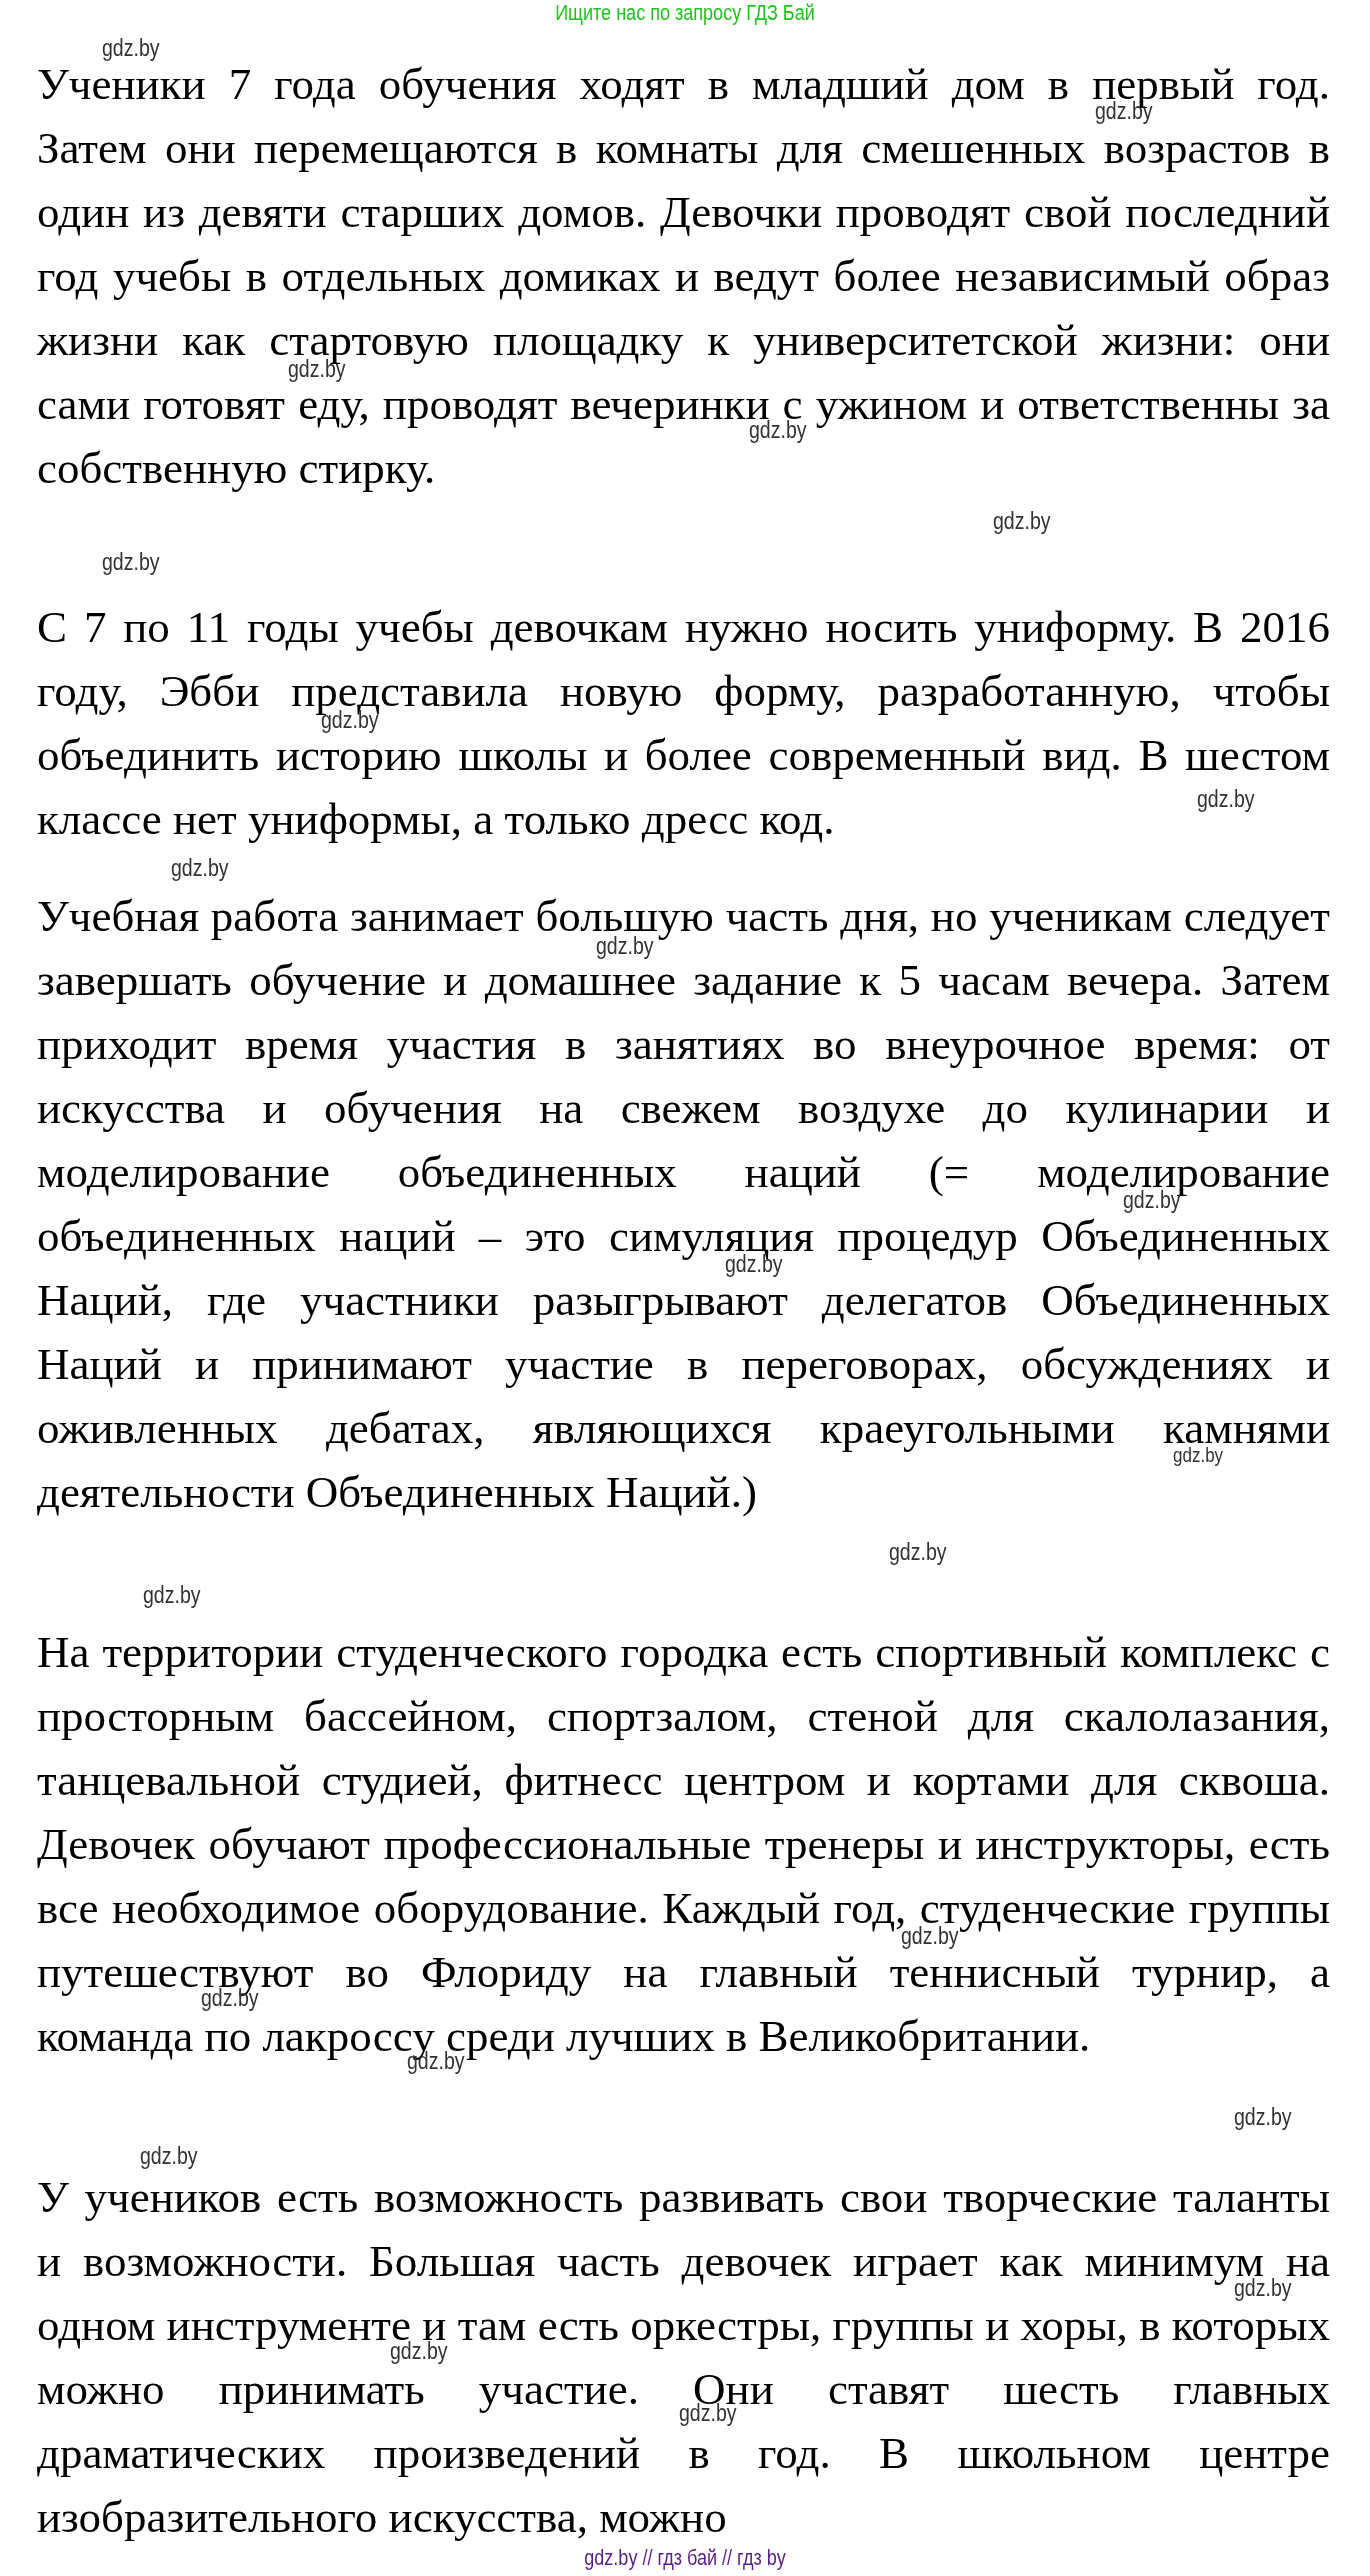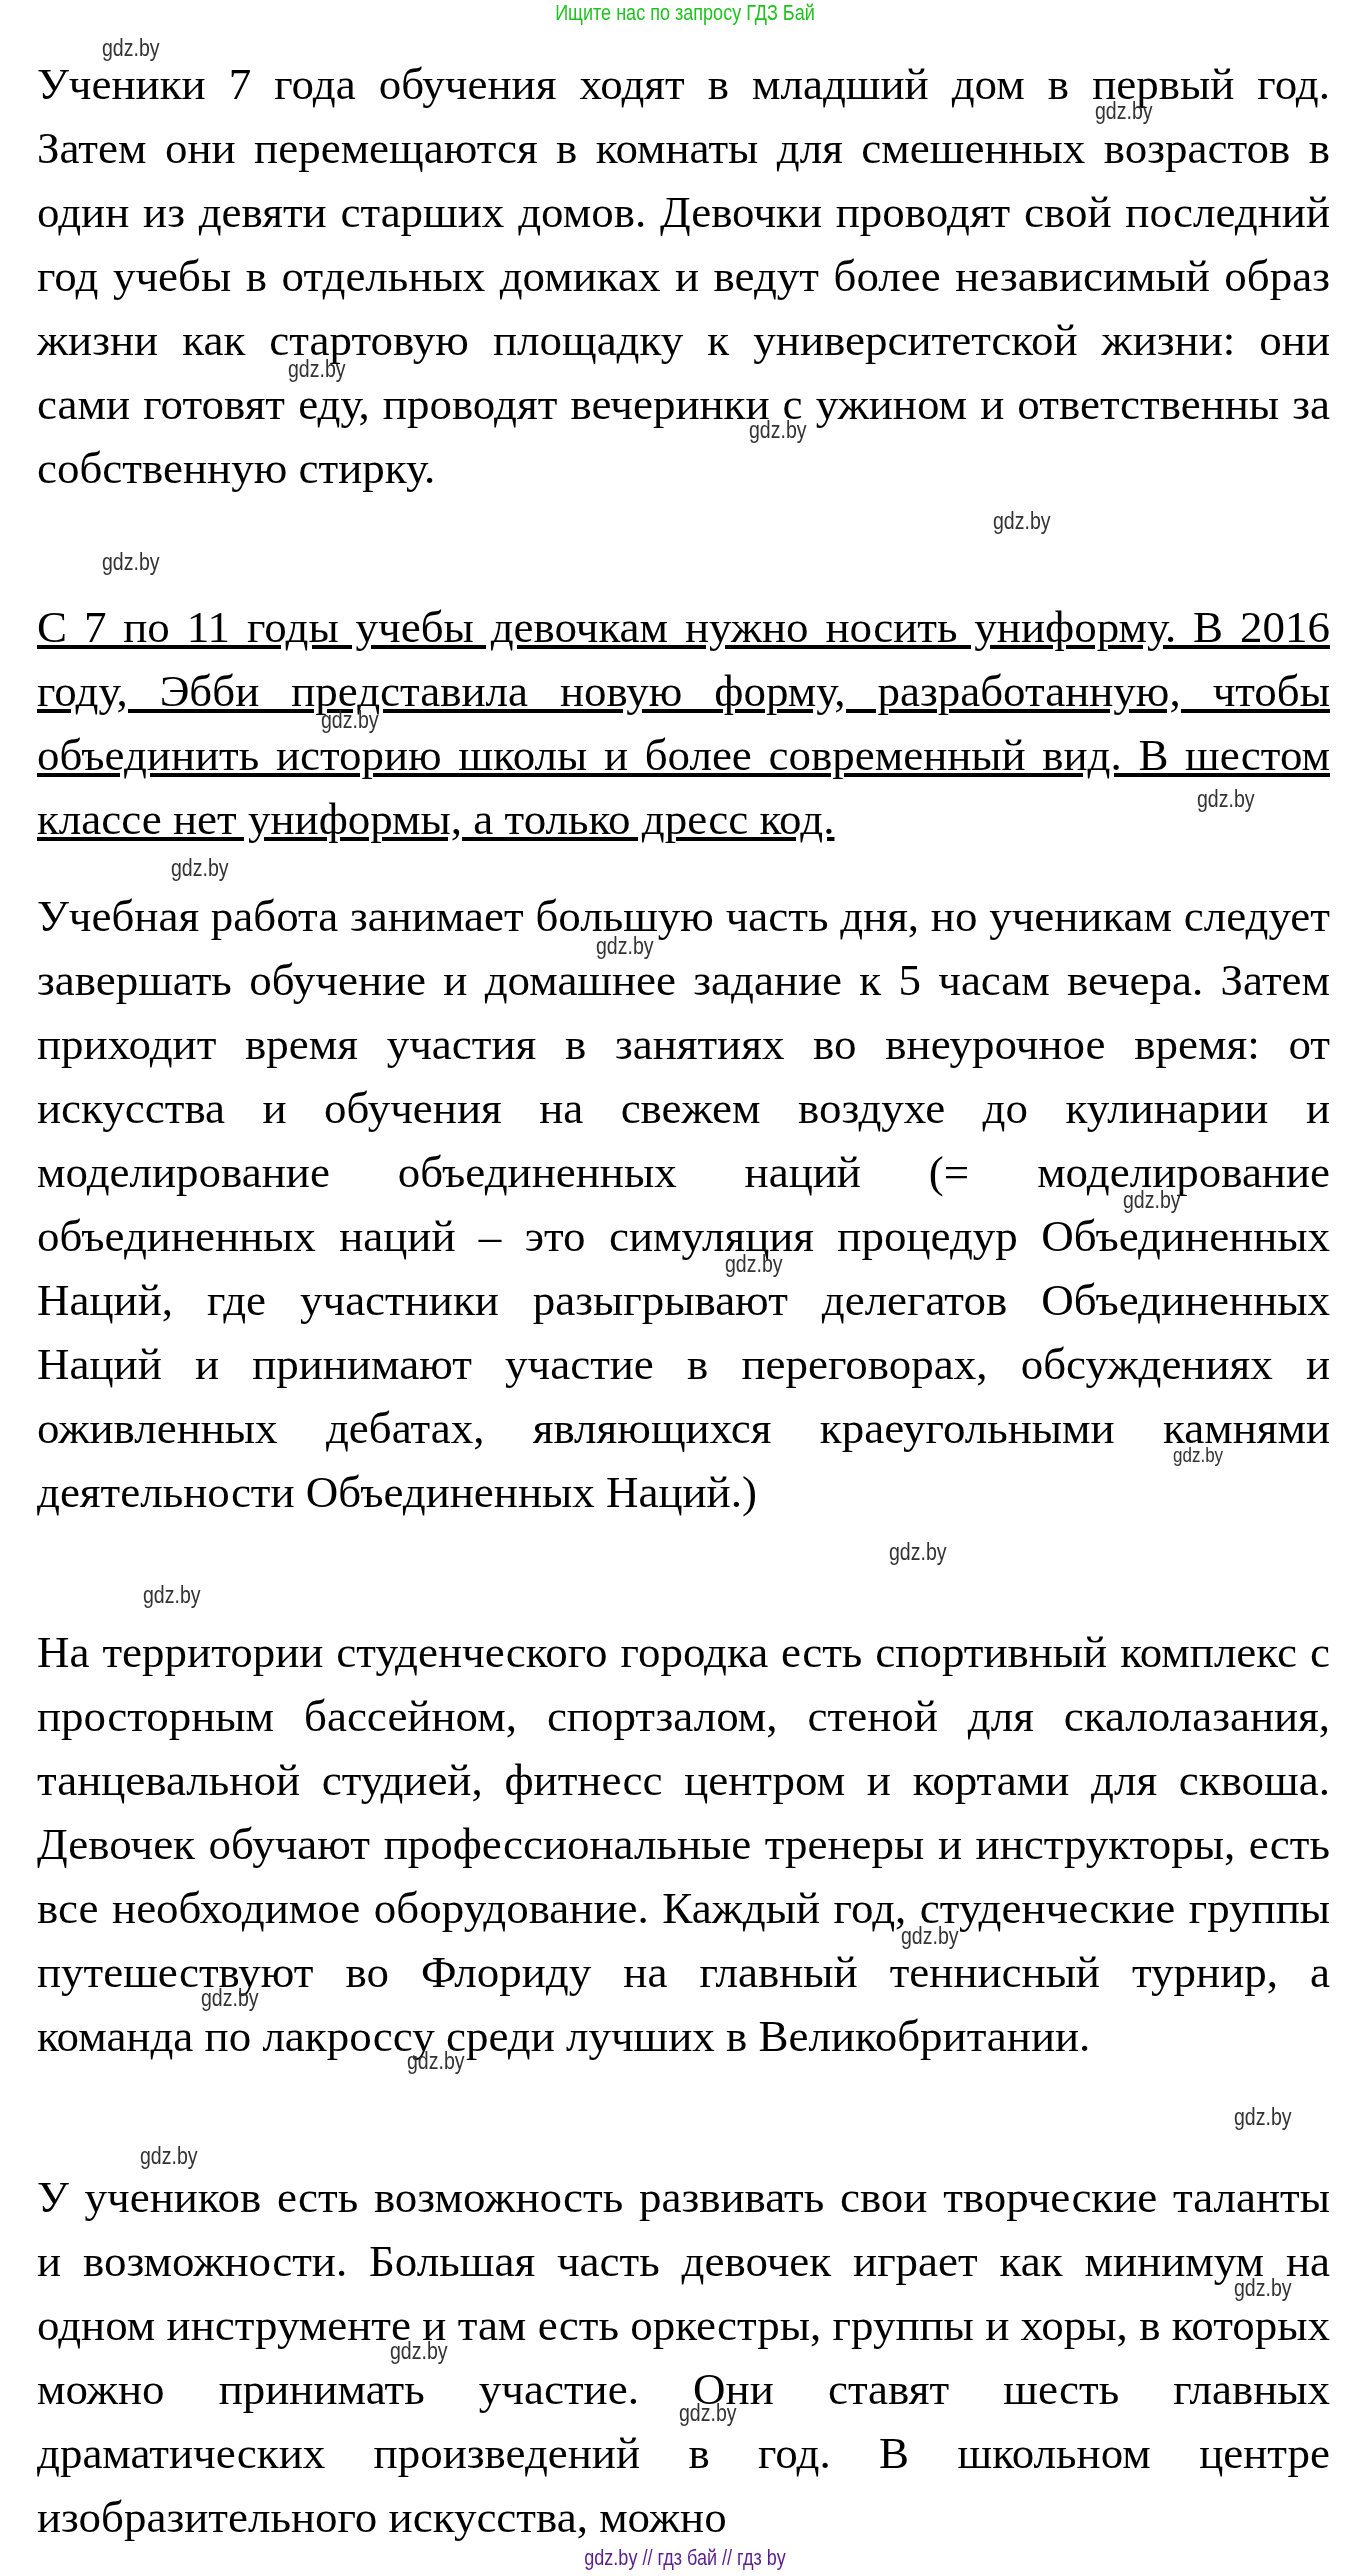--- a/index.html
+++ b/index.html
@@ -17,21 +17,21 @@
   .wm { position:absolute; font-family:"Liberation Sans", sans-serif; font-size:23px; color:#333;
     line-height:25px; transform:scaleX(0.85); transform-origin:left top; white-space:nowrap; }
 </style>
 </head>
 <body>
 
 <div class="top-banner">Ищите нас по запросу ГДЗ Бай</div>
 
 <div class="content">
   <p class="para" style="top:48px;">Ученики 7 года обучения ходят в младший дом в первый год. Затем они перемещаются в комнаты для смешенных возрастов в один из девяти старших домов. Девочки проводят свой последний год учебы в отдельных домиках и ведут более независимый образ жизни как стартовую площадку к университетской жизни: они сами готовят еду, проводят вечеринки с ужином и ответственны за собственную стирку.</p>
-  <p class="para" style="top:591px;text-decoration:underline;">С 7 по 11 годы учебы девочкам нужно носить униформу. В 2016 году, Эбби представила новую форму, разработанную, чтобы объединить историю школы и более современный вид. В шестом классе нет униформы, а только дресс код.</p>
+  <p class="para" style="top:591px;">С 7 по 11 годы учебы девочкам нужно носить униформу. В 2016 году, Эбби представила новую форму, разработанную, чтобы объединить историю школы и более современный вид. В шестом классе нет униформы, а только дресс код.</p>
   <p class="para" style="top:880px;">Учебная работа занимает большую часть дня, но ученикам следует завершать обучение и домашнее задание к 5 часам вечера. Затем приходит время участия в занятиях во внеурочное время: от искусства  и обучения на свежем воздухе до кулинарии и моделирование объединенных наций (= моделирование объединенных наций – это симуляция процедур Объединенных Наций, где участники разыгрывают делегатов Объединенных Наций и принимают участие в переговорах, обсуждениях и оживленных дебатах, являющихся краеугольными камнями деятельности Объединенных Наций.)</p>
   <p class="para" style="top:1616px;">На территории студенческого городка есть спортивный комплекс с просторным бассейном, спортзалом, стеной для скалолазания, танцевальной студией, фитнесс центром и кортами для сквоша. Девочек обучают профессиональные тренеры и инструкторы, есть все необходимое оборудование. Каждый год, студенческие группы путешествуют во Флориду на главный теннисный турнир, а команда по лакроссу среди лучших в Великобритании.</p>
   <p class="para" style="top:2161px;">У учеников есть возможность развивать свои творческие таланты и возможности. Большая часть девочек играет как минимум на одном инструменте и там есть оркестры, группы и хоры, в которых можно принимать участие. Они ставят шесть главных драматических произведений в год. В школьном центре изобразительного искусства, можно</p>
 </div>
 
 <span class="wm" style="left:102px;top:36px;">gdz.by</span>
 <span class="wm" style="left:1095px;top:99px;">gdz.by</span>
 <span class="wm" style="left:288px;top:357px;">gdz.by</span>
 <span class="wm" style="left:749px;top:418px;">gdz.by</span>
 <span class="wm" style="left:993px;top:509px;">gdz.by</span>

